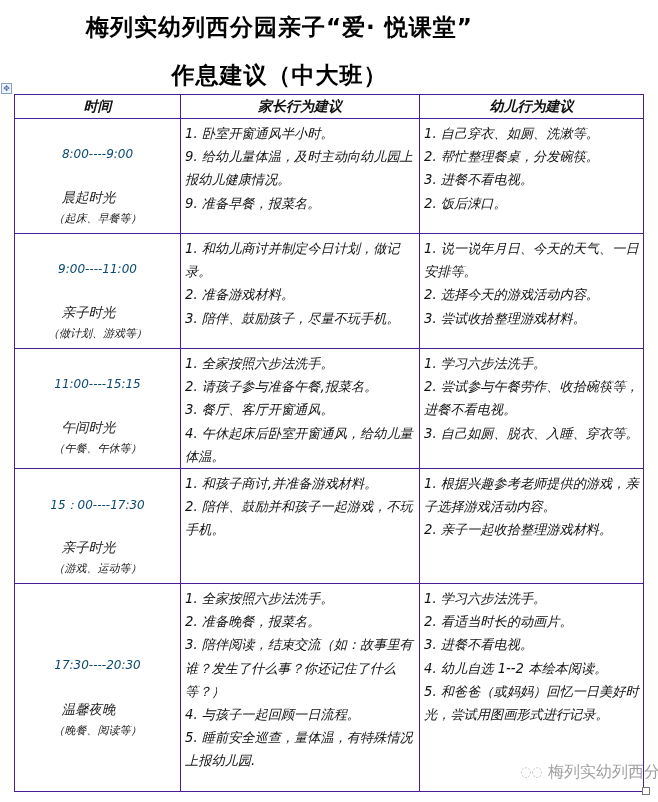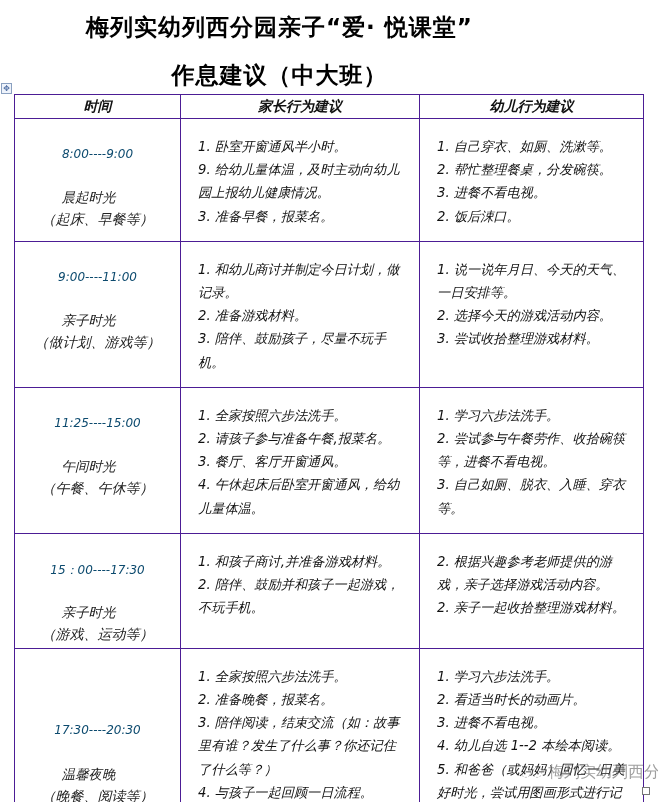--- a/index.html
+++ b/index.html
@@ -28,22 +28,22 @@
   }
   table.sched th {
     height: 23px; font-size: 14px; font-weight: bold; text-align: center; vertical-align: middle;
   }
   col.c1 { width: 166px; }
   col.c2 { width: 239px; }
   col.c3 { width: 224px; }
   td.time-cell { text-align: center; position: relative; }
   .time-range { position: absolute; left: 0; right: 0; font-size: 12px; color: #0c4a6e; }
   .period-name { position: absolute; left: 0; right: 18px; font-size: 13.5px; color: #222; }
-  .period-note { position: absolute; left: 0; right: 0; font-size: 14px; color: #222; }
-  ol.items { list-style: none; margin: 13px; padding: 3px 4px 0 4px; }
+  .period-note { position: absolute; left: 0; right: 0; font-size: 11px; color: #222; }
+  ol.items { list-style: none; margin: 0; padding: 3px 4px 0 4px; }
   ol.items li { font-size: 13.2px; line-height: 23.2px; color: #111; }
   .watermark {
     position: absolute; left: 548px; top: 762px; font-size: 16px; color: rgba(80,80,80,0.55);
     white-space: nowrap;
   }
   .wm-icon { position: absolute; left: 520px; top: 764px; font-size: 13px; color: rgba(120,120,120,0.45); }
   .resize-handle {
     position: absolute; left: 642px; top: 787px; width: 6px; height: 6px; border: 1px solid #777; background: #fff;
   }
 </style>
@@ -72,21 +72,21 @@
     <tr style="height:115px">
       <td class="time-cell">
         <div class="time-range" style="top:28px">8:00----9:00</div>
         <div class="period-name" style="top:70px">晨起时光</div>
         <div class="period-note" style="top:92px">（起床、早餐等）</div>
       </td>
       <td>
         <ol class="items">
           <li>1. 卧室开窗通风半小时。</li>
           <li>9. 给幼儿量体温，及时主动向幼儿园上报幼儿健康情况。</li>
-          <li>3. 准备早餐，报菜名。</li>
+          <li>9. 准备早餐，报菜名。</li>
         </ol>
       </td>
       <td>
         <ol class="items">
           <li>1. 自己穿衣、如厕、洗漱等。</li>
           <li>2. 帮忙整理餐桌，分发碗筷。</li>
           <li>3. 进餐不看电视。</li>
           <li>2. 饭后涑口。</li>
         </ol>
       </td>
@@ -109,21 +109,21 @@
         <ol class="items">
           <li>1. 说一说年月日、今天的天气、一日安排等。</li>
           <li>2. 选择今天的游戏活动内容。</li>
           <li>3. 尝试收拾整理游戏材料。</li>
         </ol>
       </td>
     </tr>
 
     <tr style="height:115px">
       <td class="time-cell">
-        <div class="time-range" style="top:28px">11:25----15:00</div>
+        <div class="time-range" style="top:28px">11:00----15:15</div>
         <div class="period-name" style="top:70px">午间时光</div>
         <div class="period-note" style="top:92px">（午餐、午休等）</div>
       </td>
       <td>
         <ol class="items">
           <li>1. 全家按照六步法洗手。</li>
           <li>2. 请孩子参与准备午餐,报菜名。</li>
           <li>3. 餐厅、客厅开窗通风。</li>
           <li>4. 午休起床后卧室开窗通风，给幼儿量体温。</li>
         </ol>
@@ -144,21 +144,21 @@
         <div class="period-note" style="top:92px">（游戏、运动等）</div>
       </td>
       <td>
         <ol class="items">
           <li>1. 和孩子商讨,并准备游戏材料。</li>
           <li>2. 陪伴、鼓励并和孩子一起游戏，不玩手机。</li>
         </ol>
       </td>
       <td>
         <ol class="items">
-          <li>2. 根据兴趣参考老师提供的游戏，亲子选择游戏活动内容。</li>
+          <li>1. 根据兴趣参考老师提供的游戏，亲子选择游戏活动内容。</li>
           <li>2. 亲子一起收拾整理游戏材料。</li>
         </ol>
       </td>
     </tr>
 
     <tr style="height:208px">
       <td class="time-cell">
         <div class="time-range" style="top:74px">17:30----20:30</div>
         <div class="period-name" style="top:117px">温馨夜晚</div>
         <div class="period-note" style="top:139px">（晚餐、阅读等）</div>

